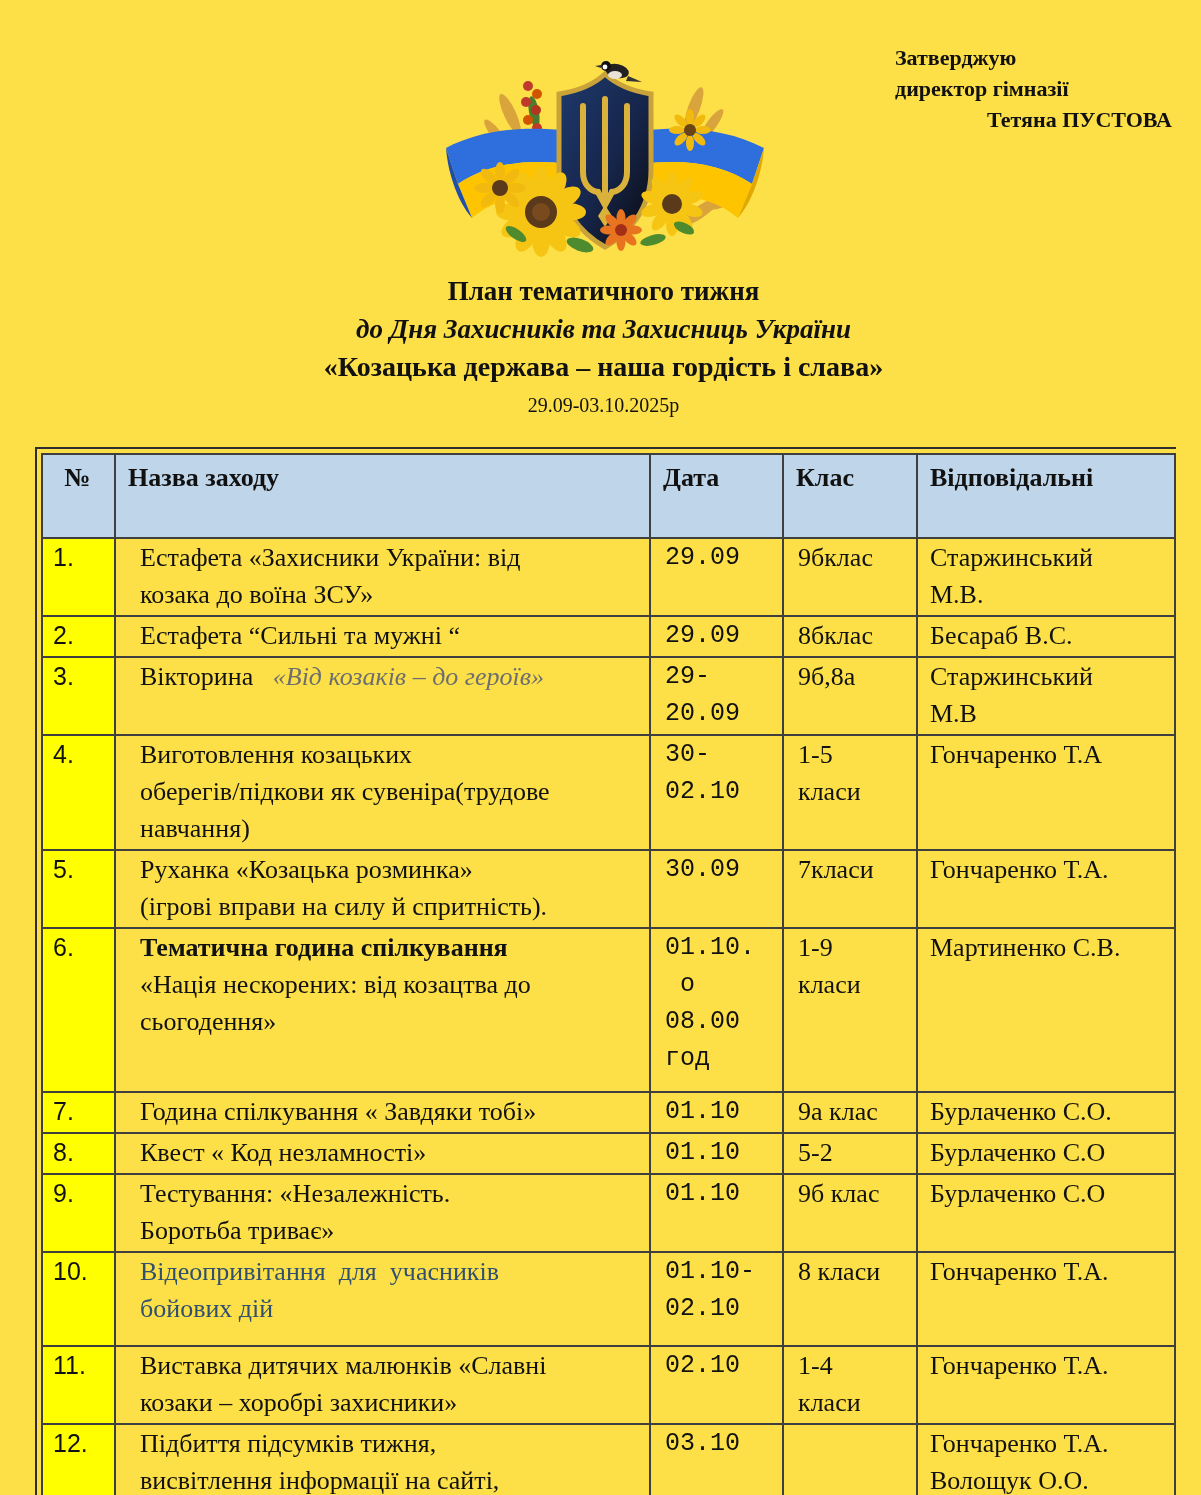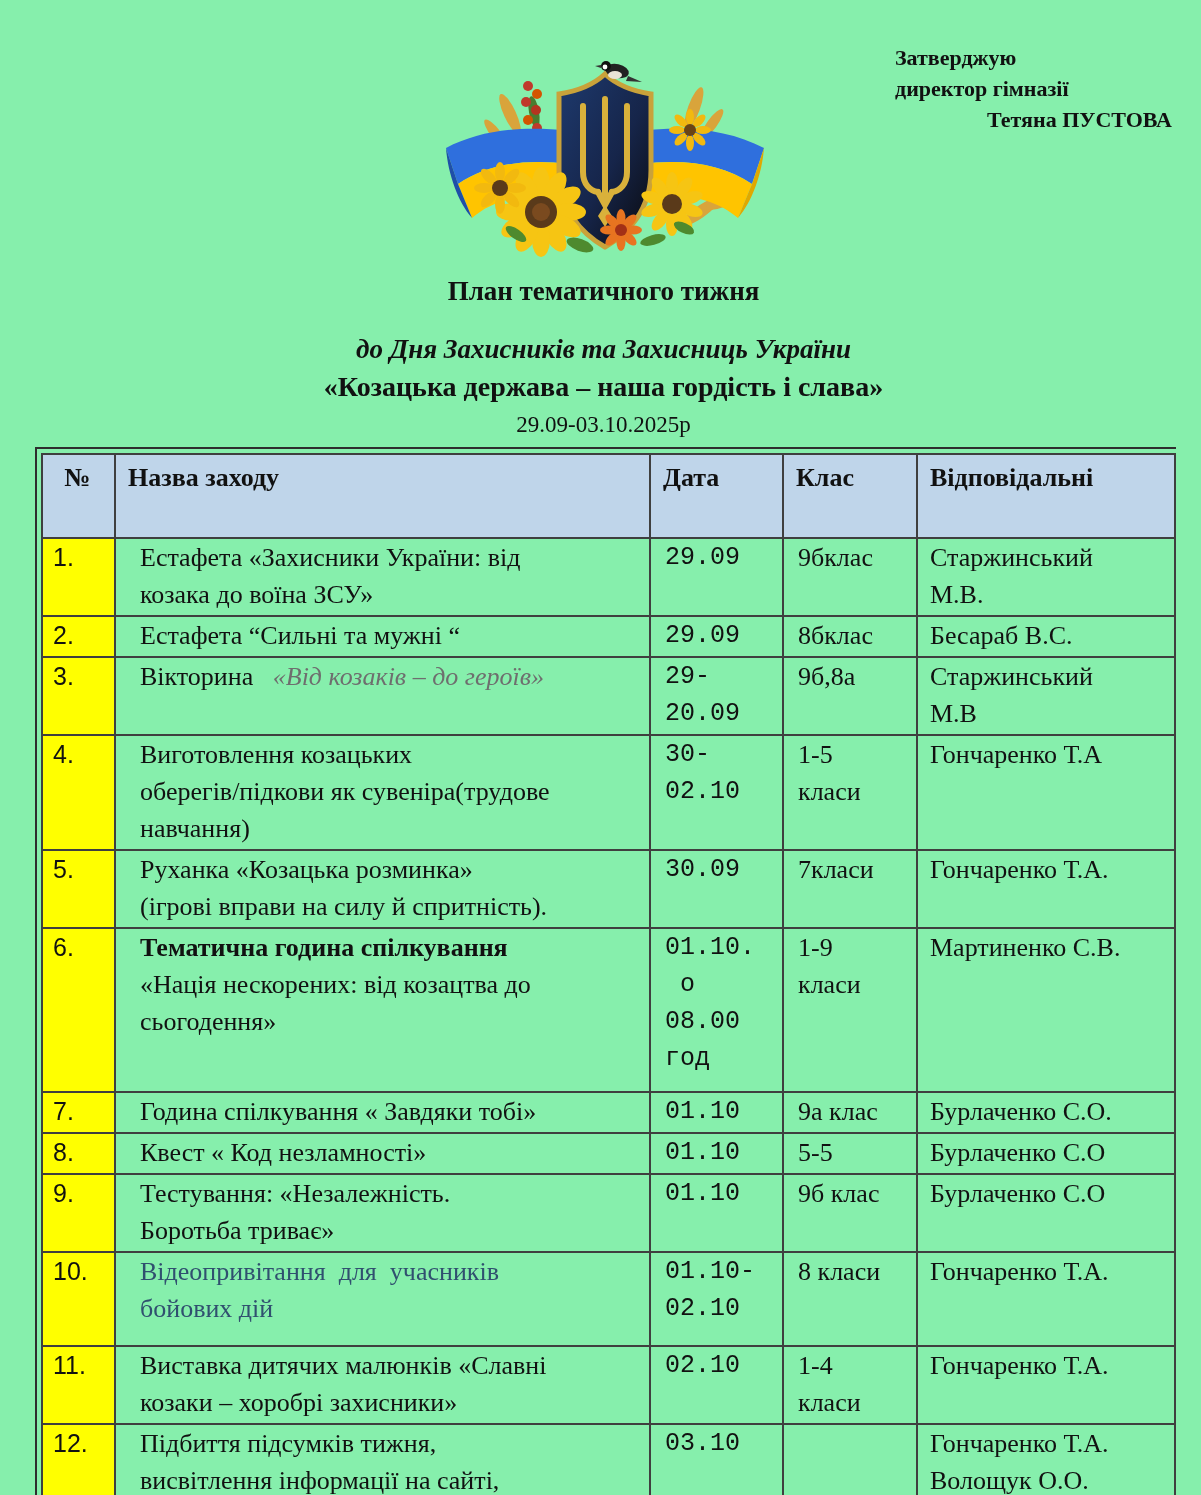--- a/index.html
+++ b/index.html
@@ -1,32 +1,32 @@
 <!DOCTYPE html>
 <html><head>
 <meta charset="utf-8">
 <style>
   html,body{margin:0;padding:0;background:#ffffff;}
-  .page{position:relative;width:1201px;height:1495px;background:#86efac;overflow:hidden;
+  .page{position:relative;width:1201px;height:1495px;background:#fde047;overflow:hidden;
         font-family:"Liberation Serif","DejaVu Serif",serif;color:#111;}
 
   
   .approval{position:absolute;top:42px;left:895px;width:277px;font-weight:bold;
             font-size:22px;line-height:31px;}
   .approval .signer{text-align:right;}
 
   
   .emblem{position:absolute;top:52px;left:438px;width:334px;height:214px;}
 
   
   .title{position:absolute;top:272px;left:35px;width:1137px;text-align:center;}
   .t1{font-size:27px;font-weight:bold;line-height:38px;text-align:center;}
-  .t2{font-size:27px;font-weight:bold;font-style:italic;line-height:38px;margin-top:20px;}
+  .t2{font-size:27px;font-weight:bold;font-style:italic;line-height:38px;}
   .t3{font-size:28px;font-weight:bold;line-height:38px;}
-  .t4{font-size:23px;line-height:38px;}
+  .t4{font-size:20px;line-height:38px;}
 
   
   .tablewrap{position:absolute;top:447px;left:35px;
              border-top:2px solid #2e2e2e;border-left:2px solid #2e2e2e;
              padding:4px 0 0 4px;}
   table{border-collapse:collapse;table-layout:fixed;width:1133px;}
   th,td{border:2px solid #3f3f3f;vertical-align:top;box-sizing:border-box;
         white-space:pre-wrap;overflow:hidden;}
   thead th{background:#BFD5EA;font-size:26px;font-weight:bold;text-align:left;
            height:84px;padding:8px 4px 4px 12px;}
@@ -277,21 +277,21 @@
           <td class="num">7.</td>
           <td class="name">Година спілкування « Завдяки тобі»</td>
           <td class="date">01.10</td>
           <td class="cls">9а клас</td>
           <td class="resp">Бурлаченко С.О.</td>
         </tr>
         <tr>
           <td class="num">8.</td>
           <td class="name">Квест « Код незламності»</td>
           <td class="date">01.10</td>
-          <td class="cls">5-5</td>
+          <td class="cls">5-2</td>
           <td class="resp">Бурлаченко С.О</td>
         </tr>
         <tr>
           <td class="num">9.</td>
           <td class="name">Тестування: «Незалежність.
 Боротьба триває»</td>
           <td class="date">01.10</td>
           <td class="cls">9б клас</td>
           <td class="resp">Бурлаченко С.О</td>
         </tr>

